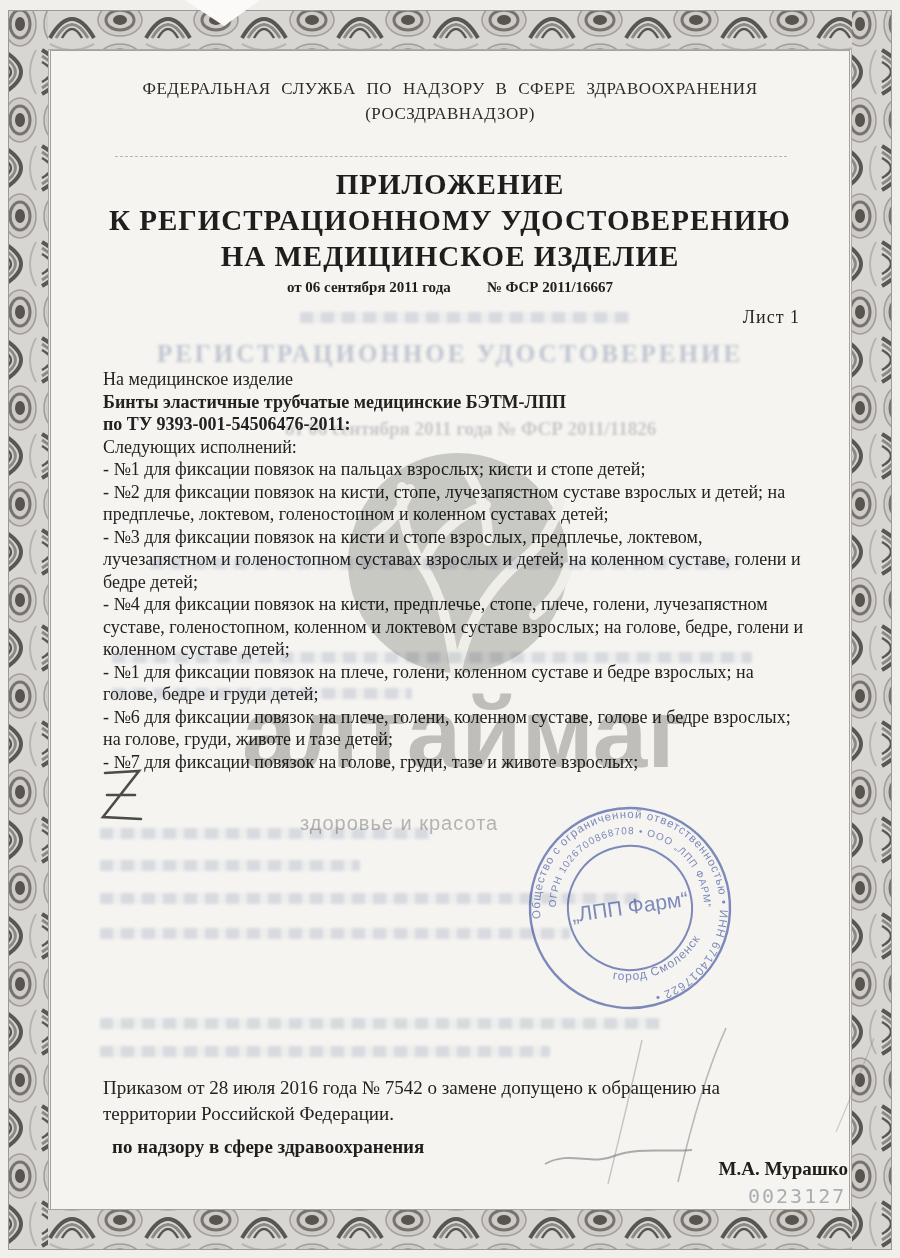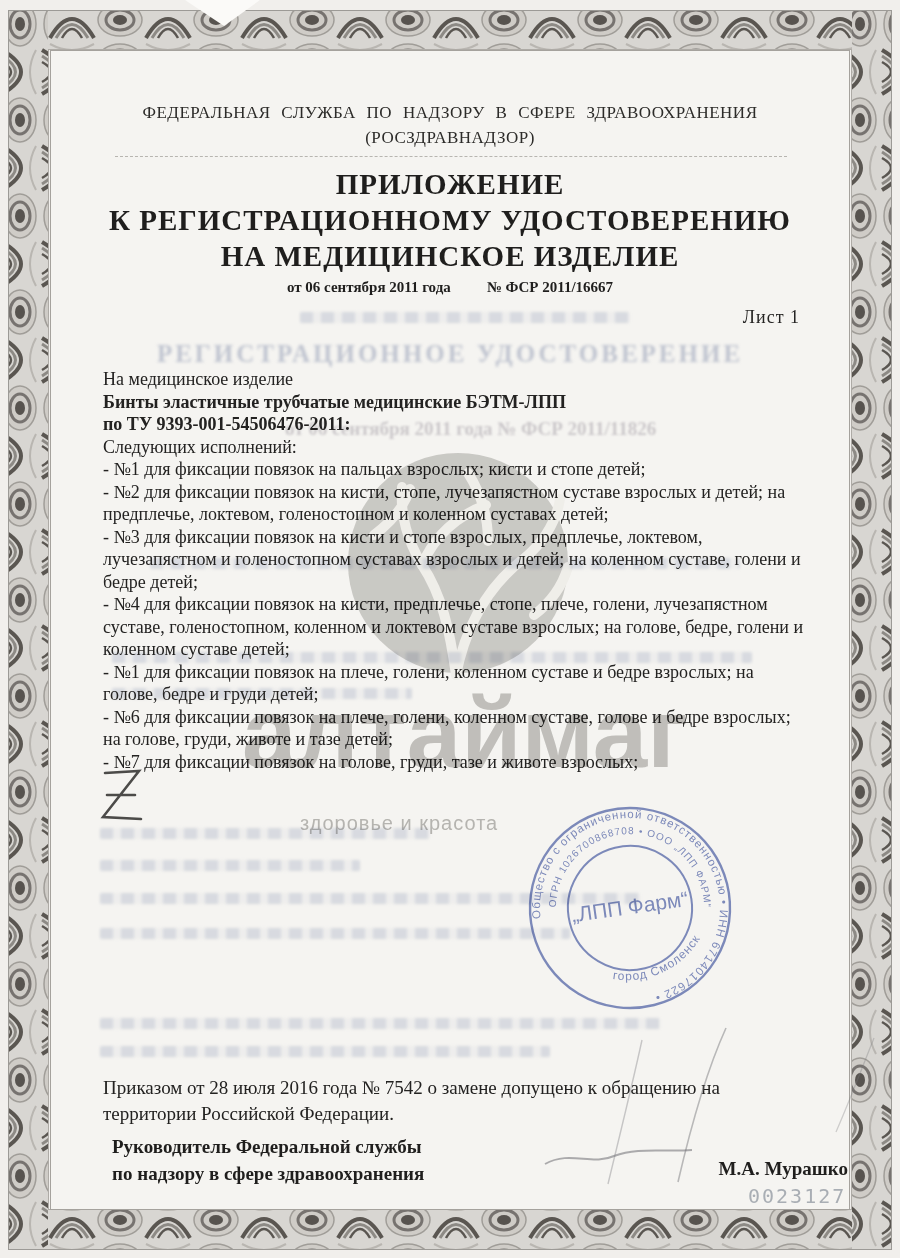--- a/index.html
+++ b/index.html
@@ -7,21 +7,21 @@
   .doc{position:relative;width:900px;height:1258px;overflow:hidden;background:#f1efec;}
   .border-svg{position:absolute;left:0;top:0;z-index:1;}
   .page{position:absolute;left:50px;top:50px;right:50px;bottom:48px;background:#f5f4f1;border:1px solid #a5a29d;z-index:2;}
   .layer{position:absolute;left:0;top:0;width:900px;height:1258px;}
   .ghost-layer{z-index:3;}
   .content-layer{z-index:4;color:#222120;}
   .wm-layer{z-index:5;mix-blend-mode:multiply;pointer-events:none;}
   .stamp-layer{z-index:6;mix-blend-mode:multiply;pointer-events:none;}
   .sig-layer{z-index:7;pointer-events:none;}
 
-  .agency{position:absolute;top:100px;left:55px;width:790px;text-align:center;font-size:17px;line-height:25px;letter-spacing:.5px;word-spacing:6px;color:#2c2b29;}
+  .agency{position:absolute;top:76px;left:55px;width:790px;text-align:center;font-size:17px;line-height:25px;letter-spacing:.5px;word-spacing:6px;color:#2c2b29;}
   .divider{position:absolute;top:156px;left:115px;width:672px;border-top:1px dashed #b7b5b0;}
   .doc-title{position:absolute;top:166px;left:55px;width:790px;text-align:center;font-weight:bold;font-size:29px;line-height:36px;letter-spacing:1px;color:#1f1e1d;}
   .date-line{position:absolute;top:279px;left:55px;width:790px;display:flex;justify-content:center;gap:36px;font-weight:bold;font-size:15px;color:#1f1e1d;}
   .sheet{position:absolute;top:307px;right:100px;font-size:18px;letter-spacing:1px;color:#252423;}
 
   .body-text{position:absolute;top:368px;left:103px;width:706px;font-size:18px;line-height:22.5px;color:#232221;}
   .body-text p{margin:0;}
   .b{font-weight:bold;}
 
   .zmark{position:absolute;left:95px;top:765px;}
@@ -125,21 +125,20 @@
       <p>- №6 для фиксации повязок на плече, голени, коленном суставе, голове и бедре взрослых; на голове, груди, животе и тазе детей;</p>
       <p>- №7 для фиксации повязок на голове, груди, тазе и животе взрослых;</p>
     </div>
 
     <svg class="zmark" width="60" height="70" aria-hidden="true">
       <path d="M10,8 L44,6 L8,52 L46,54 M12,30 L40,30" fill="none" stroke="#4c4b49" stroke-width="2.6" stroke-linecap="round"></path>
     </svg>
 
     <div class="order-par">Приказом от 28 июля 2016 года № 7542 о замене допущено к обращению на территории Российской Федерации.</div>
     <div class="signer">
-      <div>Руководитель Федеральной службы</div>
       <div>по надзору в сфере здравоохранения</div>
     </div>
     <div class="signer-name">М.А. Мурашко</div>
     <div class="serial">0023127</div>
   </div>
 
   <div class="layer wm-layer">
     <svg class="wm-logo" width="240" height="240" aria-hidden="true">
       <circle cx="120" cy="118" r="110" fill="#aeadaa"></circle>
       <g stroke="#f5f4f1" stroke-width="10" fill="none" stroke-linecap="round">

